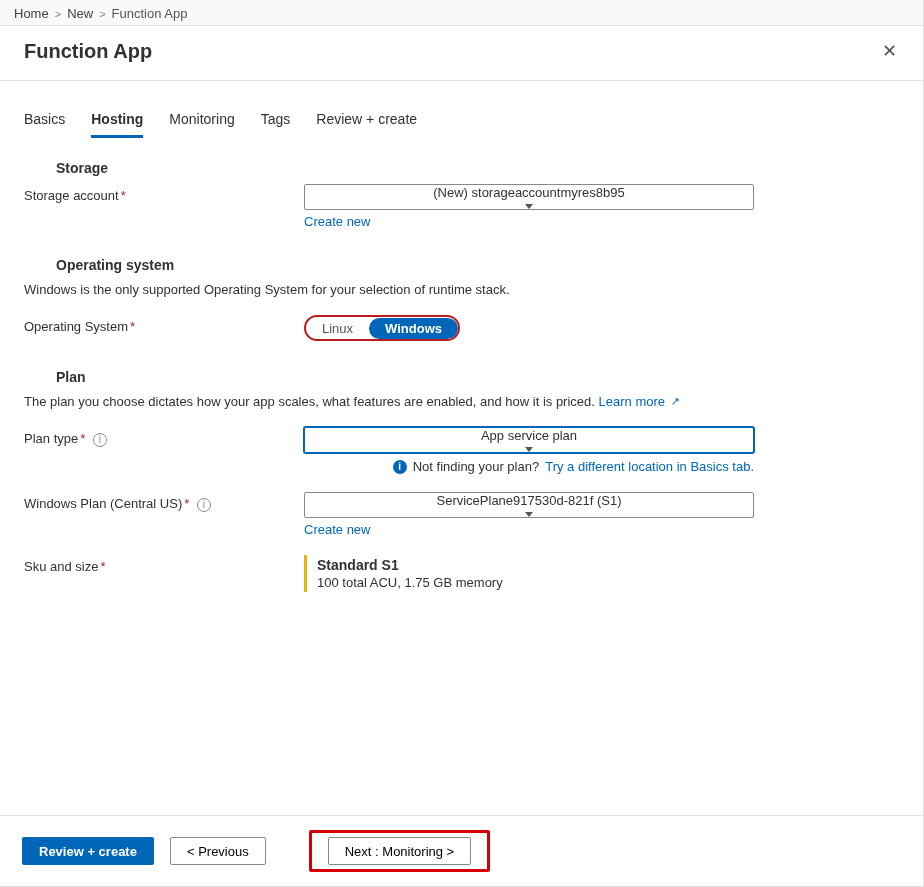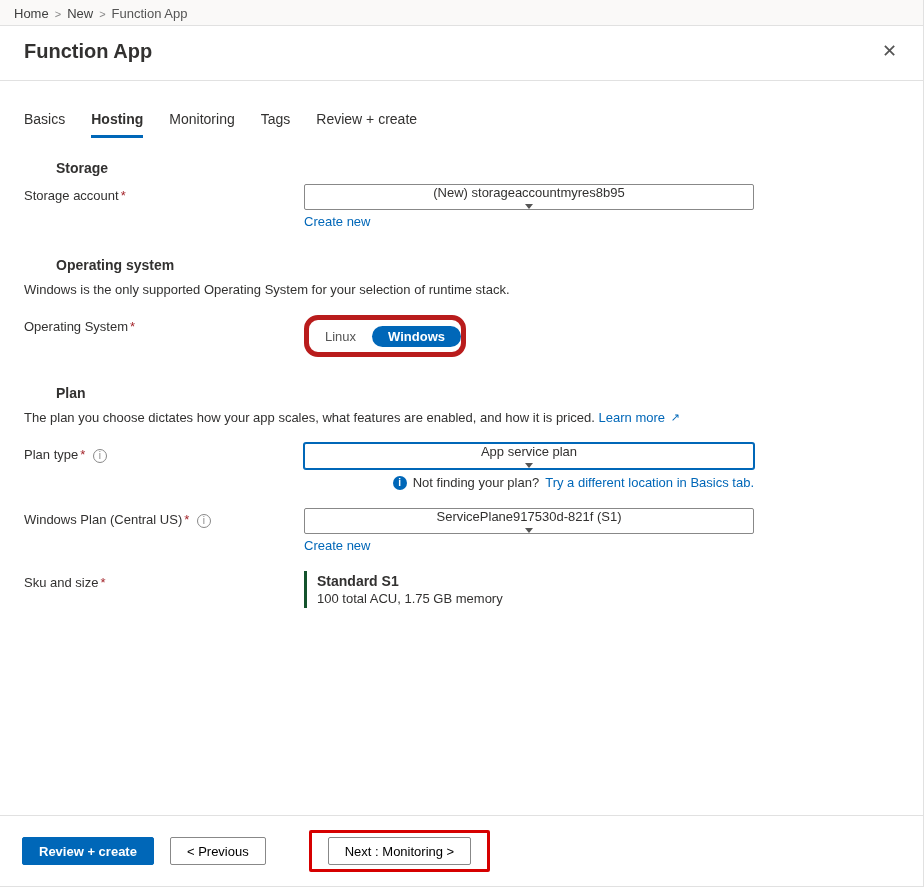--- a/index.html
+++ b/index.html
@@ -100,24 +100,24 @@
   .chevron {
     width: 0; height: 0;
     border-left: 4px solid transparent;
     border-right: 4px solid transparent;
     border-top: 5px solid #555;
   }
   .link { color: #0067b8; cursor: pointer; font-size: 13px; }
   .link-row { margin-top: 4px; }
   .toggle-group {
     display: inline-flex;
-    border: 5px solid #b91c1c;
+    border: 2px solid #b91c1c;
     border-radius: 14px;
     overflow: hidden;
-    height: 42px;
+    height: 26px;
     align-items:center;
   }
   .toggle-option {
     padding: 3px 16px;
     font-size: 13px;
     cursor: pointer;
   }
   .toggle-option.inactive { color: #555; }
   .toggle-option.active {
     background: #0067b8;
@@ -131,21 +131,21 @@
     font-size:13px;
     justify-content:flex-end;
     width:450px;
   }
   .info-solid {
     display:inline-flex; width:14px;height:14px;border-radius:50%;
     background:#0067b8;color:#fff;font-size:10px;font-weight:700;
     align-items:center;justify-content:center;
   }
   .sku-box {
-    border-left: 3px solid #14532d;
+    border-left: 3px solid #eab308;
     padding: 2px 0 2px 10px;
   }
   .sku-box .sku-title { font-weight:700; font-size:14px; }
   .sku-box .sku-detail { font-size:13px; color:#323130; margin-top:2px; }
   .ext-icon {
     display:inline-block; font-size:11px; margin-left:2px;
     transform: translateY(-1px);
   }
   .section-block { margin-bottom: 28px; }
   .footer {

